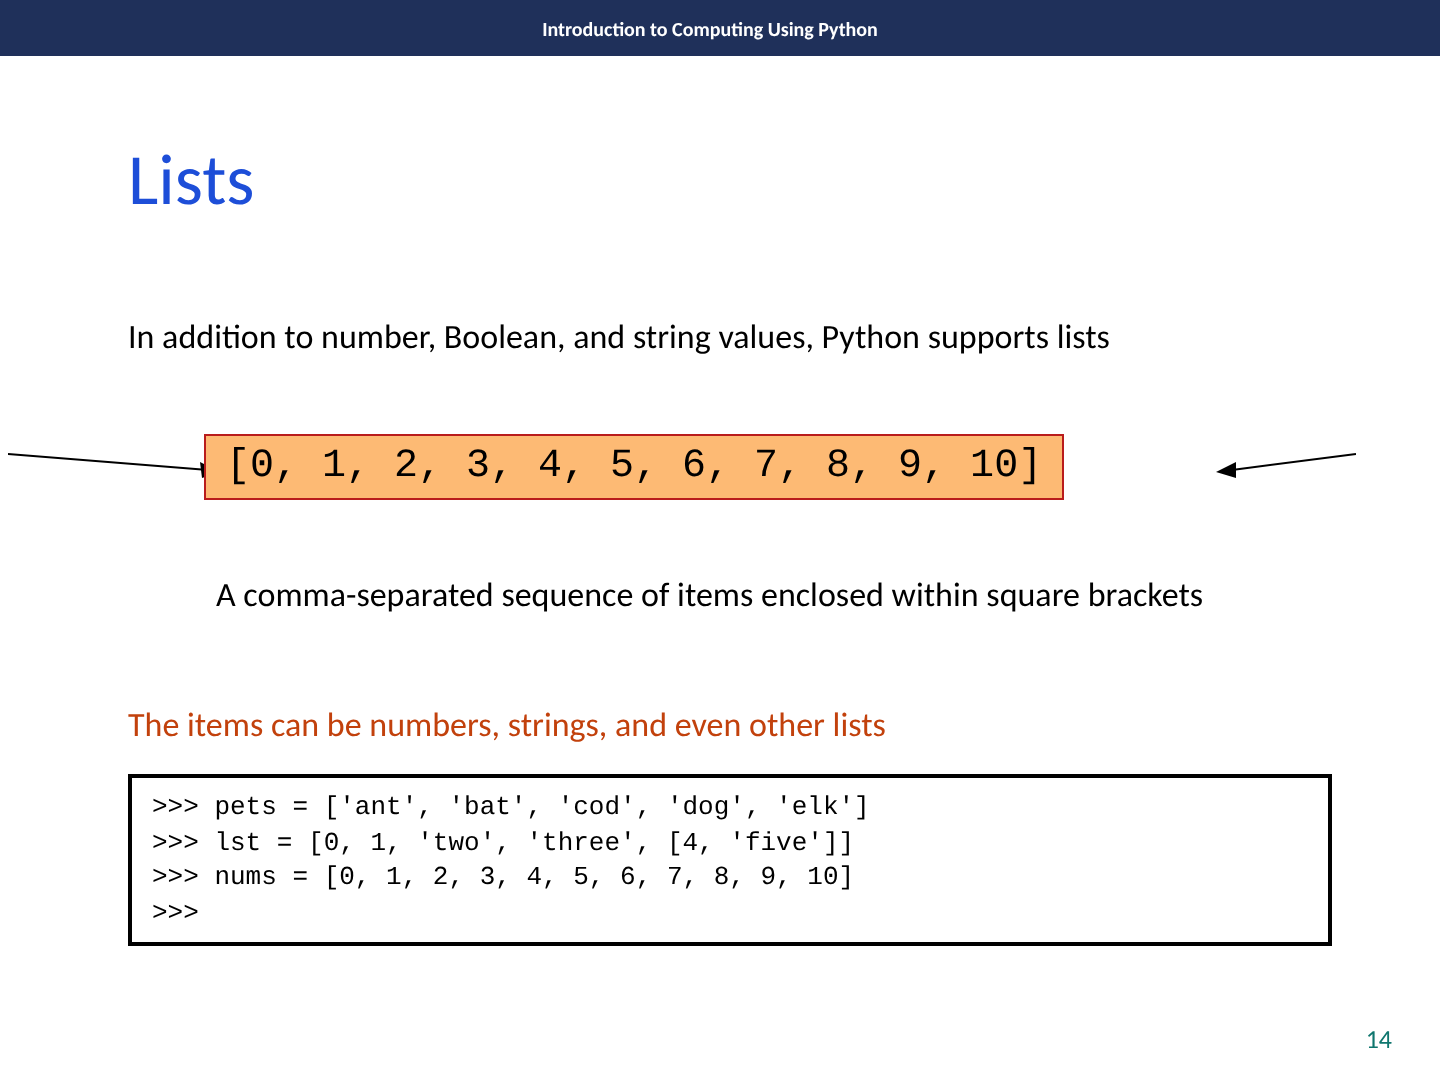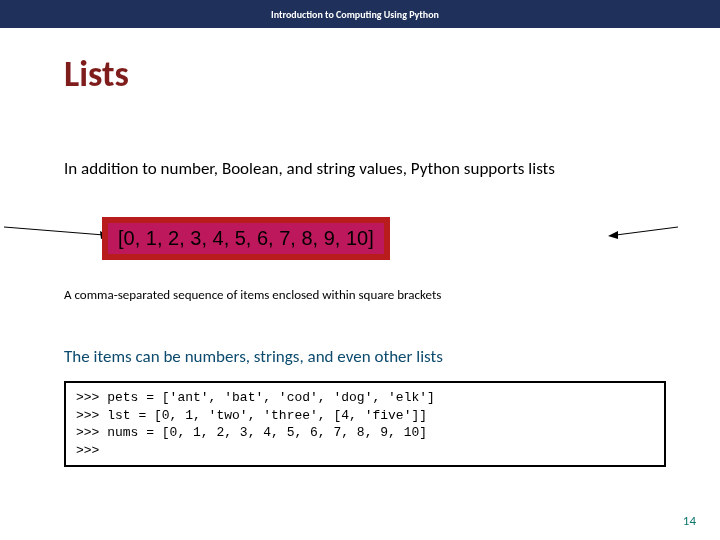--- a/index.html
+++ b/index.html
@@ -1,51 +1,51 @@
 <!DOCTYPE html>
 <html><head>
 <meta charset="utf-8">
 <style>
   * { margin: 0; padding: 0; box-sizing: border-box; }
   html, body { width: 720px; height: 540px; font-family: Calibri, "Segoe UI", sans-serif; background: #fff; }
   .slide { position: relative; width: 720px; height: 540px; }
   .header-bar { width: 100%; height: 28px; background: #1f305a; display: flex; justify-content: center; align-items: center; padding-right: 10px; }
   .header-text { color: #fff; font-size: 10px; font-weight: 600; }
-  .title { position: absolute; top: 52px; left: 64px; font-size: 36px; font-weight: 700; color: #7f1d1d; }
+  .title { position: absolute; top: 68px; left: 64px; font-size: 36px; font-weight: 400; color: #1d4ed8; }
   .body { position: absolute; top: 158px; left: 64px; right: 54px; }
   .intro { font-size: 17px; color: #000; margin-bottom: 24px; }
   .list-diagram { position: relative; height: 64px; margin-bottom: 20px; }
   .list-box {
     position: absolute;
     left: 38px;
     top: 14px;
-    border: 6px solid #b91c1c;
-    background: #be185d;
+    border: 1px solid #b91c1c;
+    background: #fdba74;
     padding: 4px 10px;
-    font-family: Liberation Sans, sans-serif;
+    font-family: Liberation Mono, monospace;
     font-size: 20px;
     color: #000;
     white-space: pre;
   }
   .arrow-left {
     position: absolute;
     left: -60px;
     top: 22px;
     width: 106px;
     height: 16px;
   }
   .arrow-right {
     position: absolute;
     right: -12px;
     top: 22px;
     width: 70px;
     height: 16px;
   }
-  .desc { font-size: 13px; color: #000; margin-bottom: 44px; }
-  .desc2 { font-size: 17px; color: #0c4a6e; margin-bottom: 14px; }
+  .desc { font-size: 17px; color: #000; margin-bottom: 44px; margin-left: 44px; }
+  .desc2 { font-size: 17px; color: #c2410c; margin-bottom: 14px; }
   .code-box {
     border: 2px solid #000;
     background: #fff;
     padding: 6px 10px;
     font-family: "Courier New", monospace;
     font-size: 13px;
     line-height: 1.35;
     white-space: pre;
     color: #000;
   }

